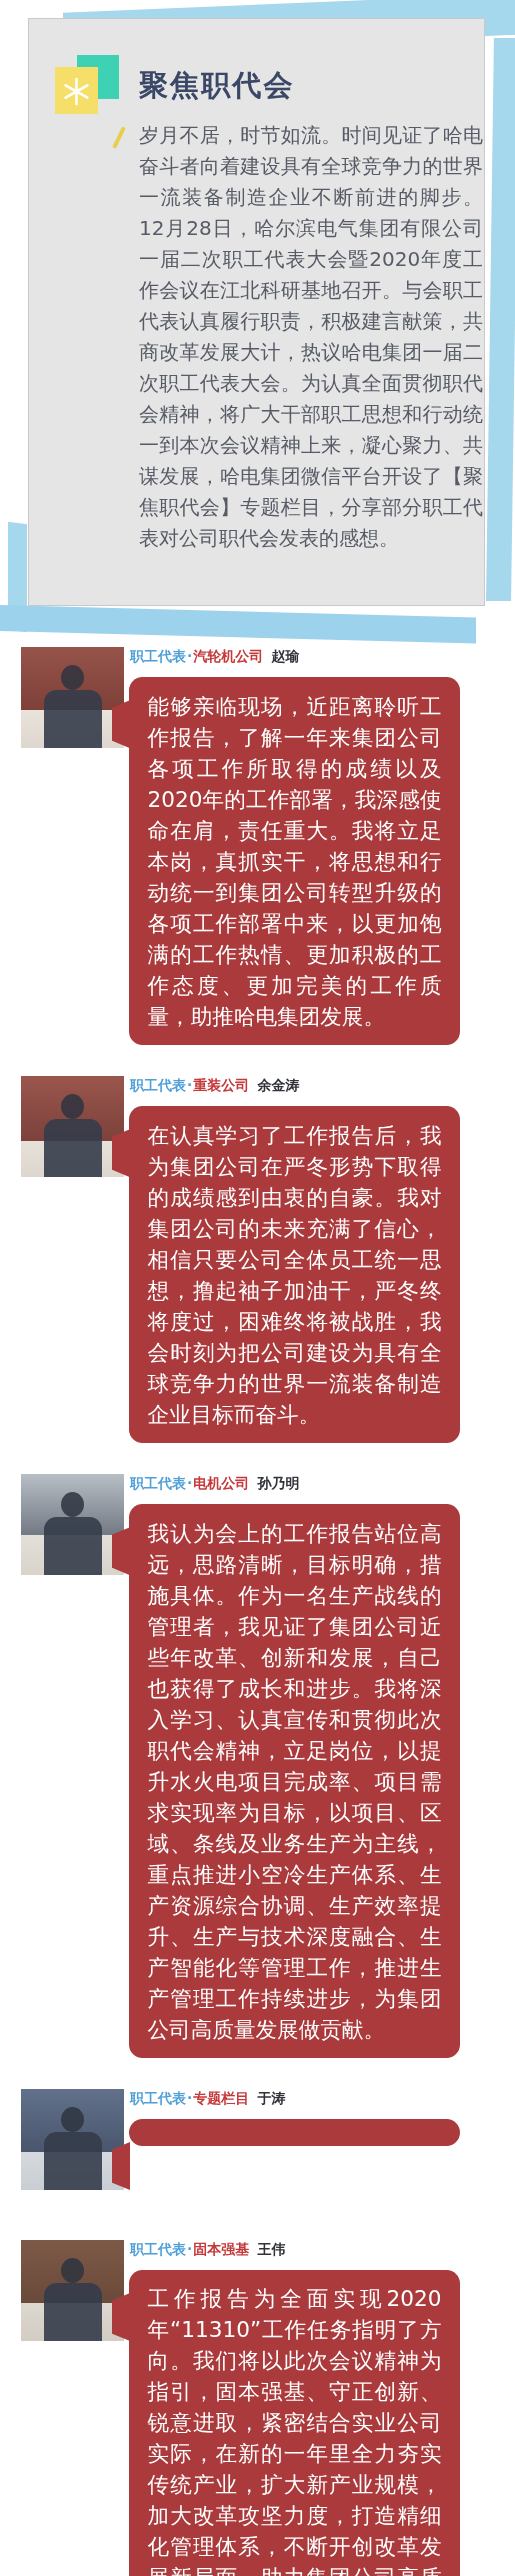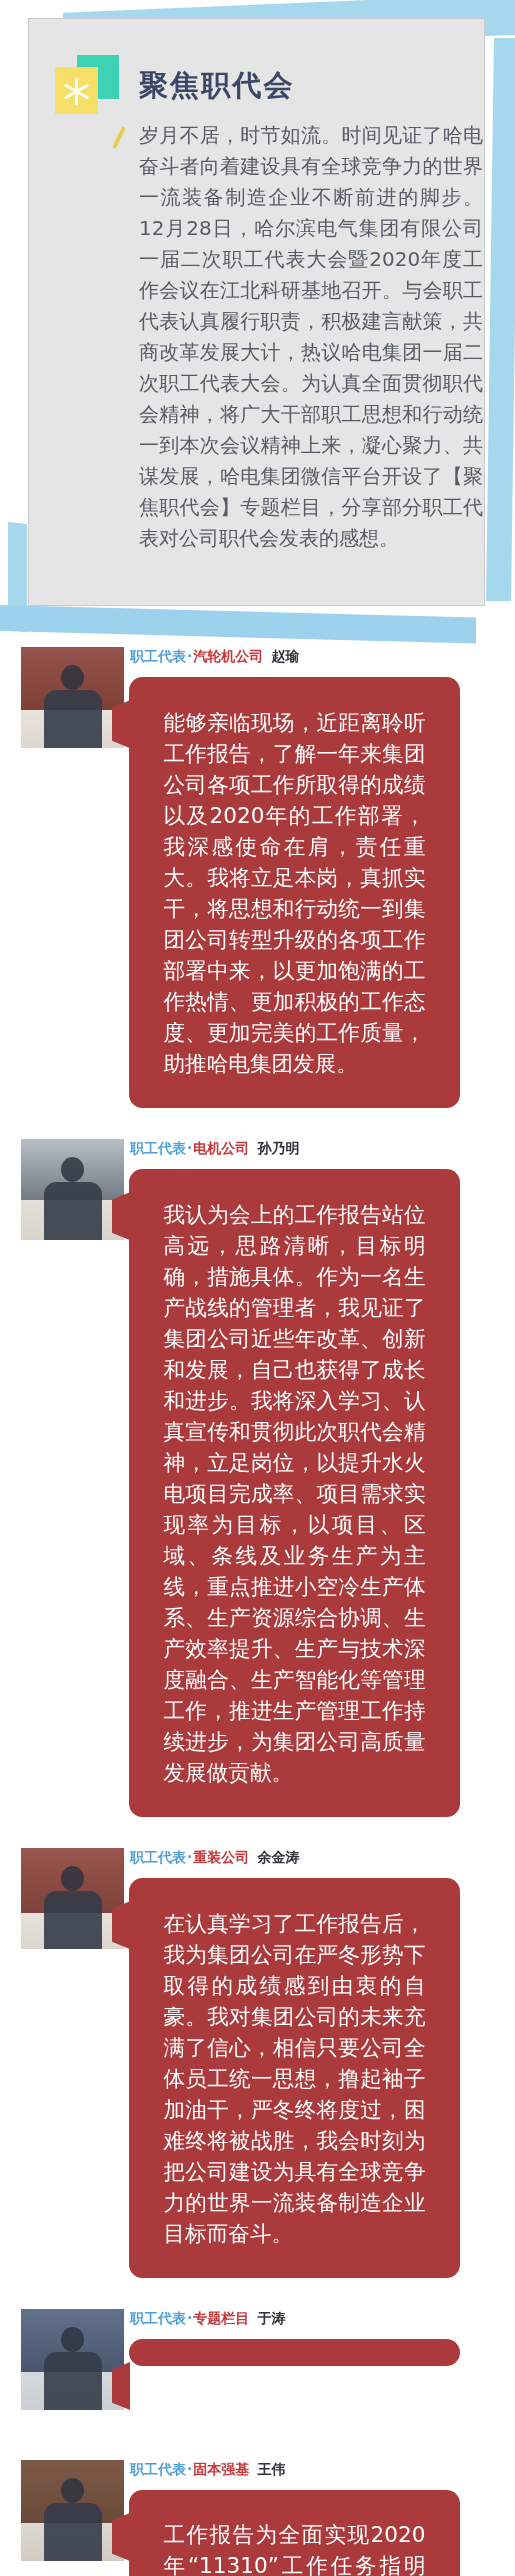--- a/index.html
+++ b/index.html
@@ -52,21 +52,21 @@
   .lbl-rep{color:#4f9fd8;}
   .lbl-dot{color:#4f9fd8;margin:0 1px;}
   .lbl-co{color:#c5393b;}
   .lbl-name{color:#30333a;margin-left:8.2px;font-weight:700;}
 
   .bubble{position:relative;box-sizing:border-box;width:331px;background:#aa3a3c;
     border-radius:13.4px;padding:13.4px 18.5px;color:#ffffff;font-size:21.6px;line-height:31px;
     text-align:justify;text-justify:inter-ideograph;}
   .tail{position:absolute;left:-17.5px;top:23px;width:18.5px;height:48px;background:#aa3a3c;
     clip-path:polygon(100% 0,0 16%,0 84%,100% 100%);}
-  .quote{margin:16px;}
+  .quote{margin:0;}
 </style>
 </head>
 <body>
 
 <div class="hero">
   <div class="band-top"></div>
   <div class="band-right"></div>
   <div class="band-left"></div>
   <div class="band-bottom"></div>
 
@@ -98,41 +98,41 @@
         <span class="lbl-rep">职工代表</span><span class="lbl-dot">·</span><span class="lbl-co">汽轮机公司</span><span class="lbl-name">赵瑜</span>
       </div>
       <div class="bubble">
         <span class="tail"></span>
         <p class="quote">能够亲临现场，近距离聆听工作报告，了解一年来集团公司各项工作所取得的成绩以及2020年的工作部署，我深感使命在肩，责任重大。我将立足本岗，真抓实干，将思想和行动统一到集团公司转型升级的各项工作部署中来，以更加饱满的工作热情、更加积极的工作态度、更加完美的工作质量，助推哈电集团发展。</p>
       </div>
     </div>
   </div>
 
   <div class="section">
+    <div class="photo p3"></div>
+    <div class="sec-content">
+      <div class="sec-header">
+        <span class="lbl-rep">职工代表</span><span class="lbl-dot">·</span><span class="lbl-co">重装公司</span><span class="lbl-name">余金涛</span>
+      </div>
+      <div class="bubble">
+        <span class="tail"></span>
+        <p class="quote">在认真学习了工作报告后，我为集团公司在严冬形势下取得的成绩感到由衷的自豪。我对集团公司的未来充满了信心，相信只要公司全体员工统一思想，撸起袖子加油干，严冬终将度过，困难终将被战胜，我会时刻为把公司建设为具有全球竞争力的世界一流装备制造企业目标而奋斗。</p>
+      </div>
+    </div>
+  </div>
+
+  <div class="section">
     <div class="photo p2"></div>
     <div class="sec-content">
       <div class="sec-header">
         <span class="lbl-rep">职工代表</span><span class="lbl-dot">·</span><span class="lbl-co">电机公司</span><span class="lbl-name">孙乃明</span>
       </div>
       <div class="bubble">
         <span class="tail"></span>
         <p class="quote">我认为会上的工作报告站位高远，思路清晰，目标明确，措施具体。作为一名生产战线的管理者，我见证了集团公司近些年改革、创新和发展，自己也获得了成长和进步。我将深入学习、认真宣传和贯彻此次职代会精神，立足岗位，以提升水火电项目完成率、项目需求实现率为目标，以项目、区域、条线及业务生产为主线，重点推进小空冷生产体系、生产资源综合协调、生产效率提升、生产与技术深度融合、生产智能化等管理工作，推进生产管理工作持续进步，为集团公司高质量发展做贡献。</p>
-      </div>
-    </div>
-  </div>
-
-  <div class="section">
-    <div class="photo p3"></div>
-    <div class="sec-content">
-      <div class="sec-header">
-        <span class="lbl-rep">职工代表</span><span class="lbl-dot">·</span><span class="lbl-co">重装公司</span><span class="lbl-name">余金涛</span>
-      </div>
-      <div class="bubble">
-        <span class="tail"></span>
-        <p class="quote">在认真学习了工作报告后，我为集团公司在严冬形势下取得的成绩感到由衷的自豪。我对集团公司的未来充满了信心，相信只要公司全体员工统一思想，撸起袖子加油干，严冬终将度过，困难终将被战胜，我会时刻为把公司建设为具有全球竞争力的世界一流装备制造企业目标而奋斗。</p>
       </div>
     </div>
   </div>
 
   <div class="section">
     <div class="photo p4"></div>
     <div class="sec-content">
       <div class="sec-header">
         <span class="lbl-rep">职工代表</span><span class="lbl-dot">·</span><span class="lbl-co">专题栏目</span><span class="lbl-name">于涛</span>
       </div>

